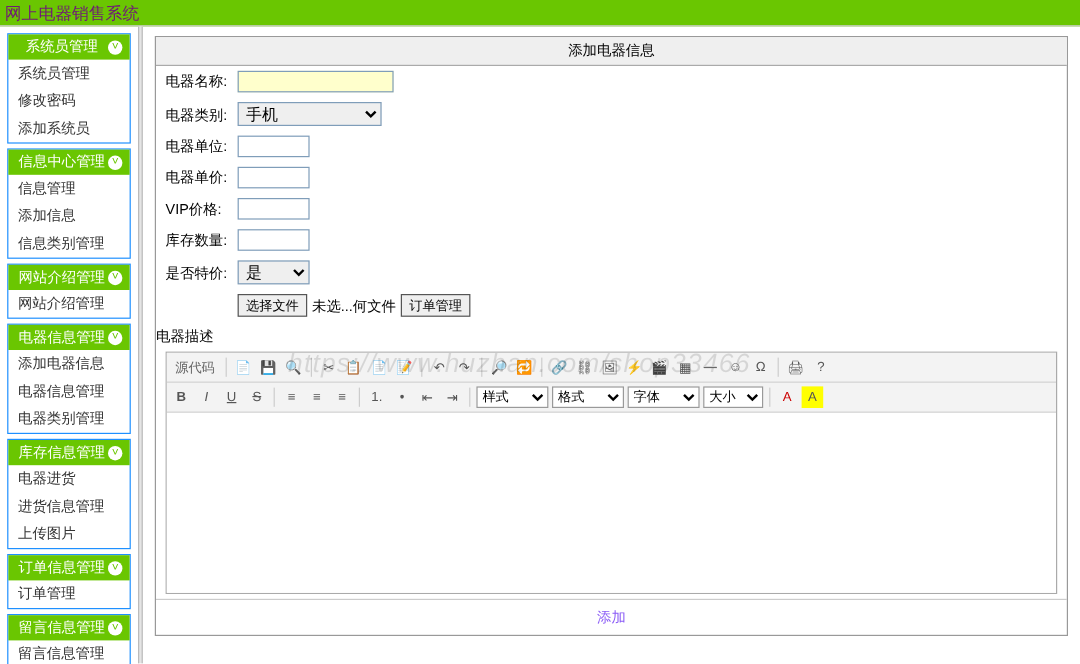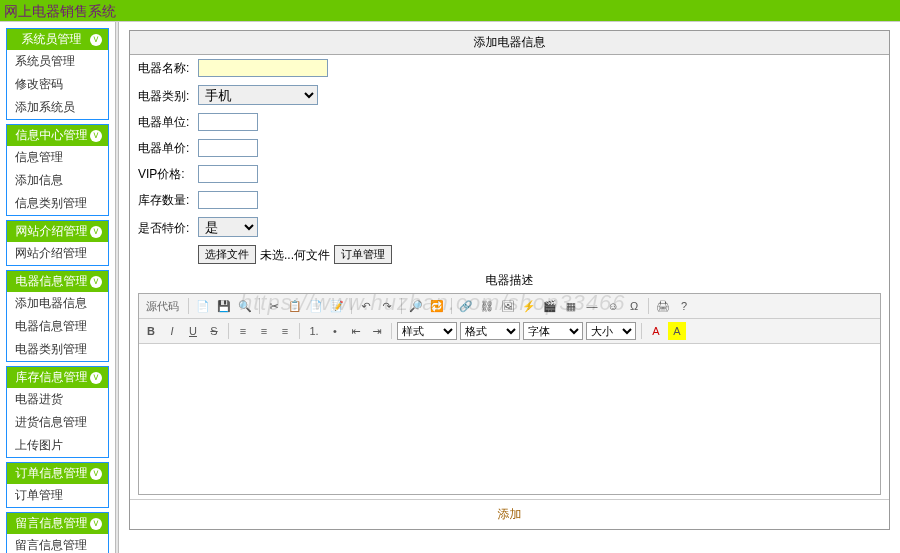--- a/index.html
+++ b/index.html
@@ -16,30 +16,30 @@
 .content { flex: 1; padding: 8px 10px; overflow: auto; }
 .panel { border: 1px solid #999; }
 .panel-head { background: #efefef; text-align: center; padding: 3px 0; border-bottom: 1px solid #aaa; }
 .form-row { display: flex; align-items: flex-end; padding: 4px 8px; gap: 4px; }
 .form-label { width: 56px; text-align: left; }
 .form-input { border: 1px solid #7f9db9; height: 18px; padding: 0 2px; }
 .w120 { width: 130px; }
 .w60 { width: 60px; }
 select.form-input { width: 120px; height: 20px; }
 .file-btn { border: 1px solid #555; background: #efefef; padding: 1px 6px; cursor: pointer; font-size: 11px; }
-.section-title { text-align: center; padding: 4px 0 2px; }
+.section-title { text-align: left; padding: 4px 0 2px; }
 .editor { border: 1px solid #aaa; margin: 2px 8px 4px; }
 .toolbar { background: #f3f3f3; border-bottom: 1px solid #ccc; padding: 3px; display: flex; flex-wrap: wrap; gap: 3px; align-items: center; }
 .tb-btn { width: 18px; height: 18px; border: 1px solid transparent; display: inline-flex; align-items: center; justify-content: center; cursor: pointer; font-size: 11px; color: #555; }
 .tb-sep { width: 1px; height: 16px; background: #ccc; margin: 0 2px; }
 .tb-select { height: 18px; font-size: 11px; border: 1px solid #999; background: #fff; }
 .editor-area { min-height: 150px; background: #fff; padding: 4px; }
 .watermark { position: absolute; left: 240px; top: 290px; font-size: 22px; color: rgba(0,0,0,0.12); font-style: italic; pointer-events: none; letter-spacing: 1px; }
 .submit-row { text-align: center; padding: 6px; border-top: 1px solid #ccc; }
-.link { color: #a16207; cursor: pointer; margin-top: 11px; }
+.link { color: #8b5cf6; cursor: pointer; margin-top: 11px; }
 .code-label { color: #666; font-size: 11px; padding: 0 4px; }
 </style>
 </head>
 <body>
 
 <div class="header">
   <span>网上电器销售系统</span>
 </div>
 
 <div class="layout">

